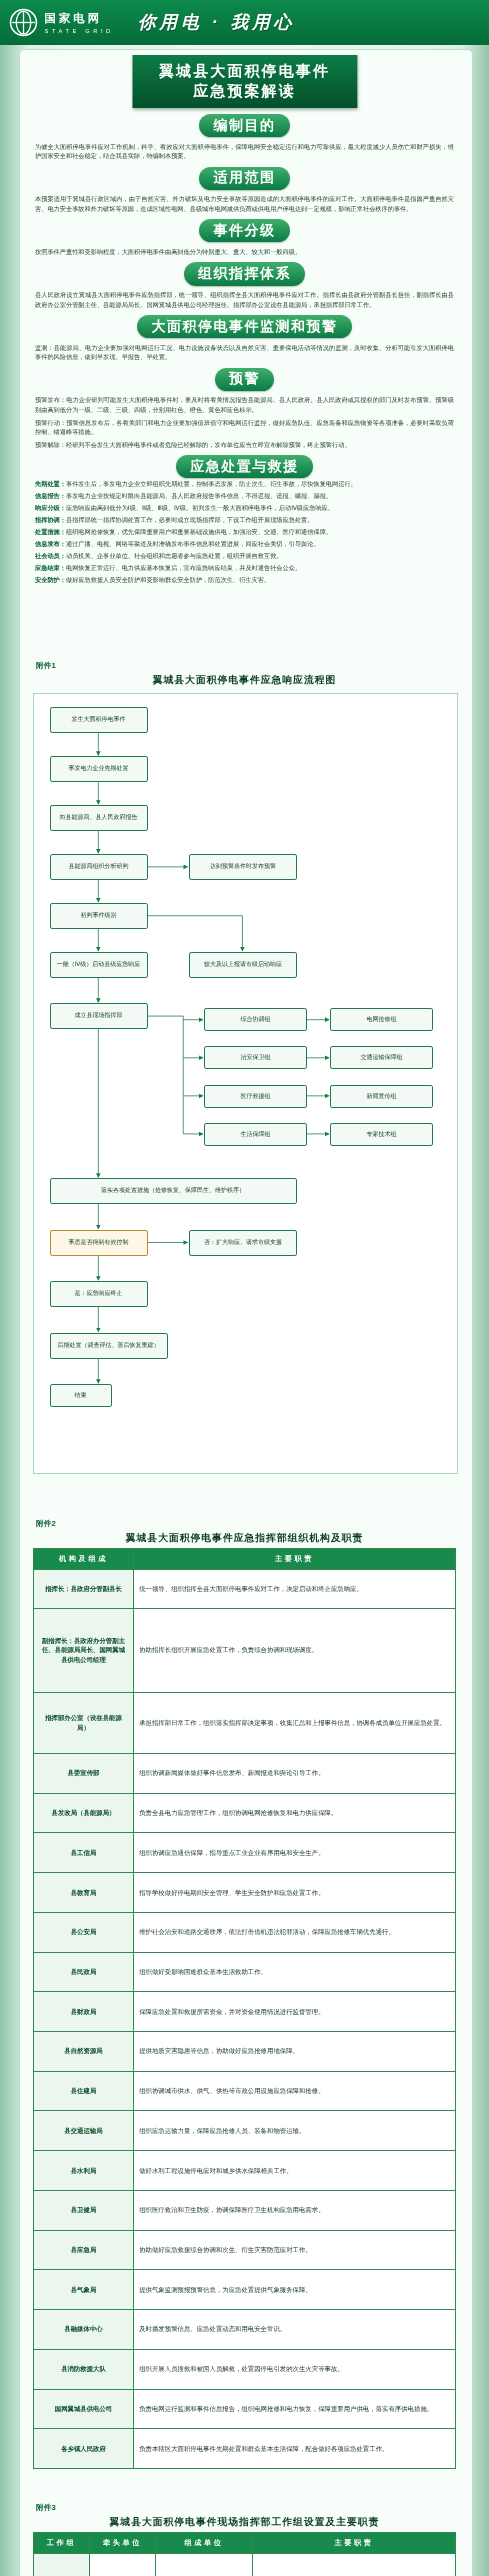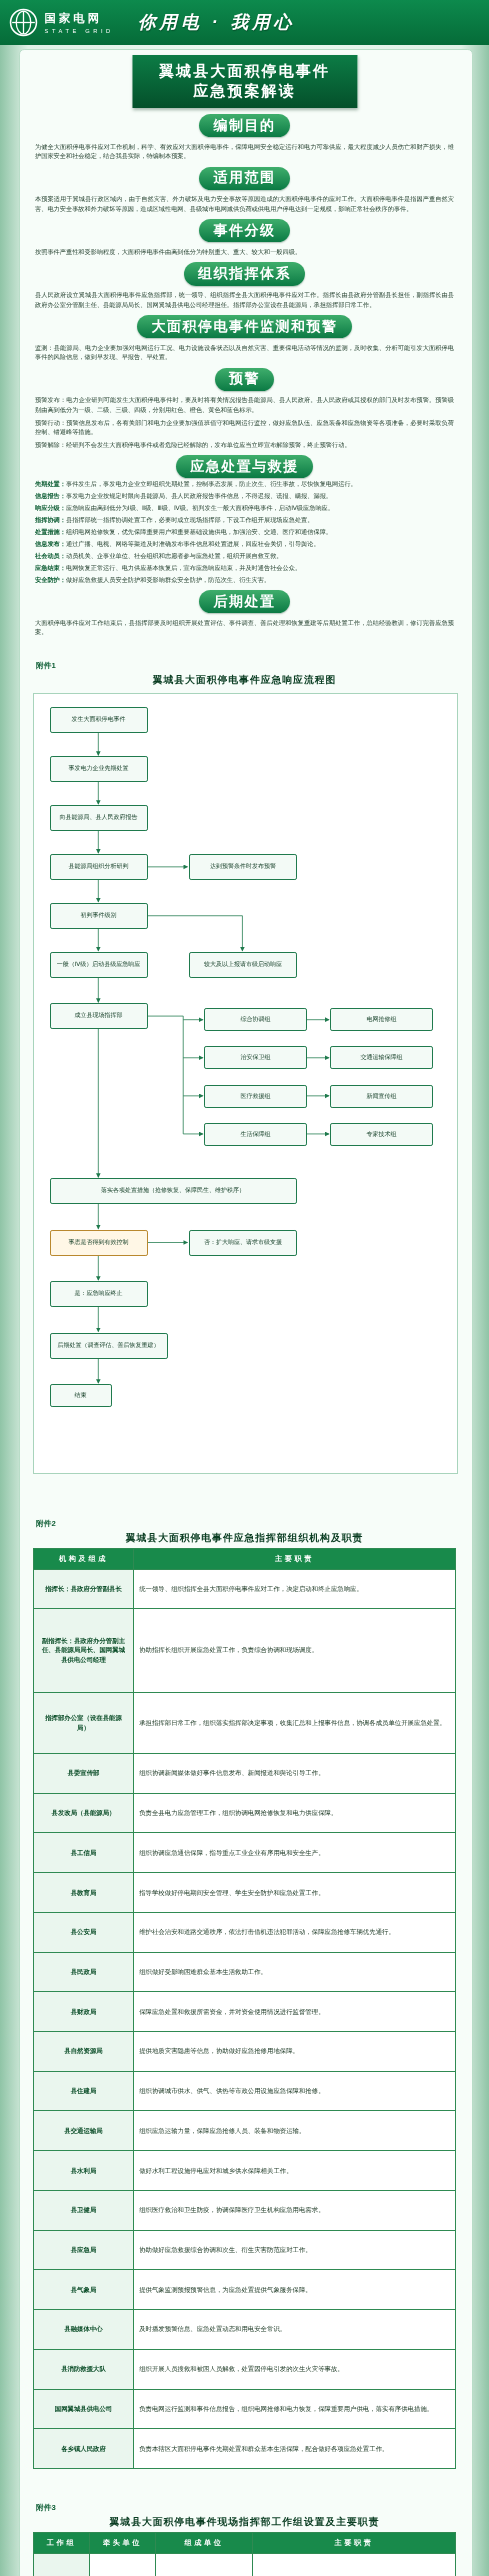--- a/index.html
+++ b/index.html
@@ -162,24 +162,20 @@
           <p class="resp-item"><b class="lead">信息发布：</b><span>通过广播、电视、网络等渠道及时准确发布事件信息和处置进展，回应社会关切，引导舆论。</span></p>
 
           <p class="resp-item"><b class="lead">社会动员：</b><span>动员机关、企事业单位、社会组织和志愿者参与应急处置，组织开展自救互救。</span></p>
 
           <p class="resp-item"><b class="lead">应急结束：</b><span>电网恢复正常运行、电力供应基本恢复后，宣布应急响应结束，并及时通告社会公众。</span></p>
 
           <p class="resp-item"><b class="lead">安全防护：</b><span>做好应急救援人员安全防护和受影响群众安全防护，防范次生、衍生灾害。</span></p>
         </div>
     </div>
 
-    <div class="sec">
-      <span class="pill"><span>后期处置</span></span>
-      <p class="body">大面积停电事件应对工作结束后，县指挥部要及时组织开展处置评估、事件调查、善后处理和恢复重建等后期处置工作，总结经验教训，修订完善应急预案。</p>
-    </div>
 
   </div>
 
   <div class="att-label" style="top:661px;">附件1</div>
   <div class="att-title" style="top:674px;">翼城县大面积停电事件应急响应流程图</div>
 
   <div class="flow">
     <svg class="wires" width="423" height="779" viewBox="0 0 822 1512">
       <defs>
         <marker id="ah" markerWidth="7" markerHeight="7" refX="5" refY="3" orient="auto">

